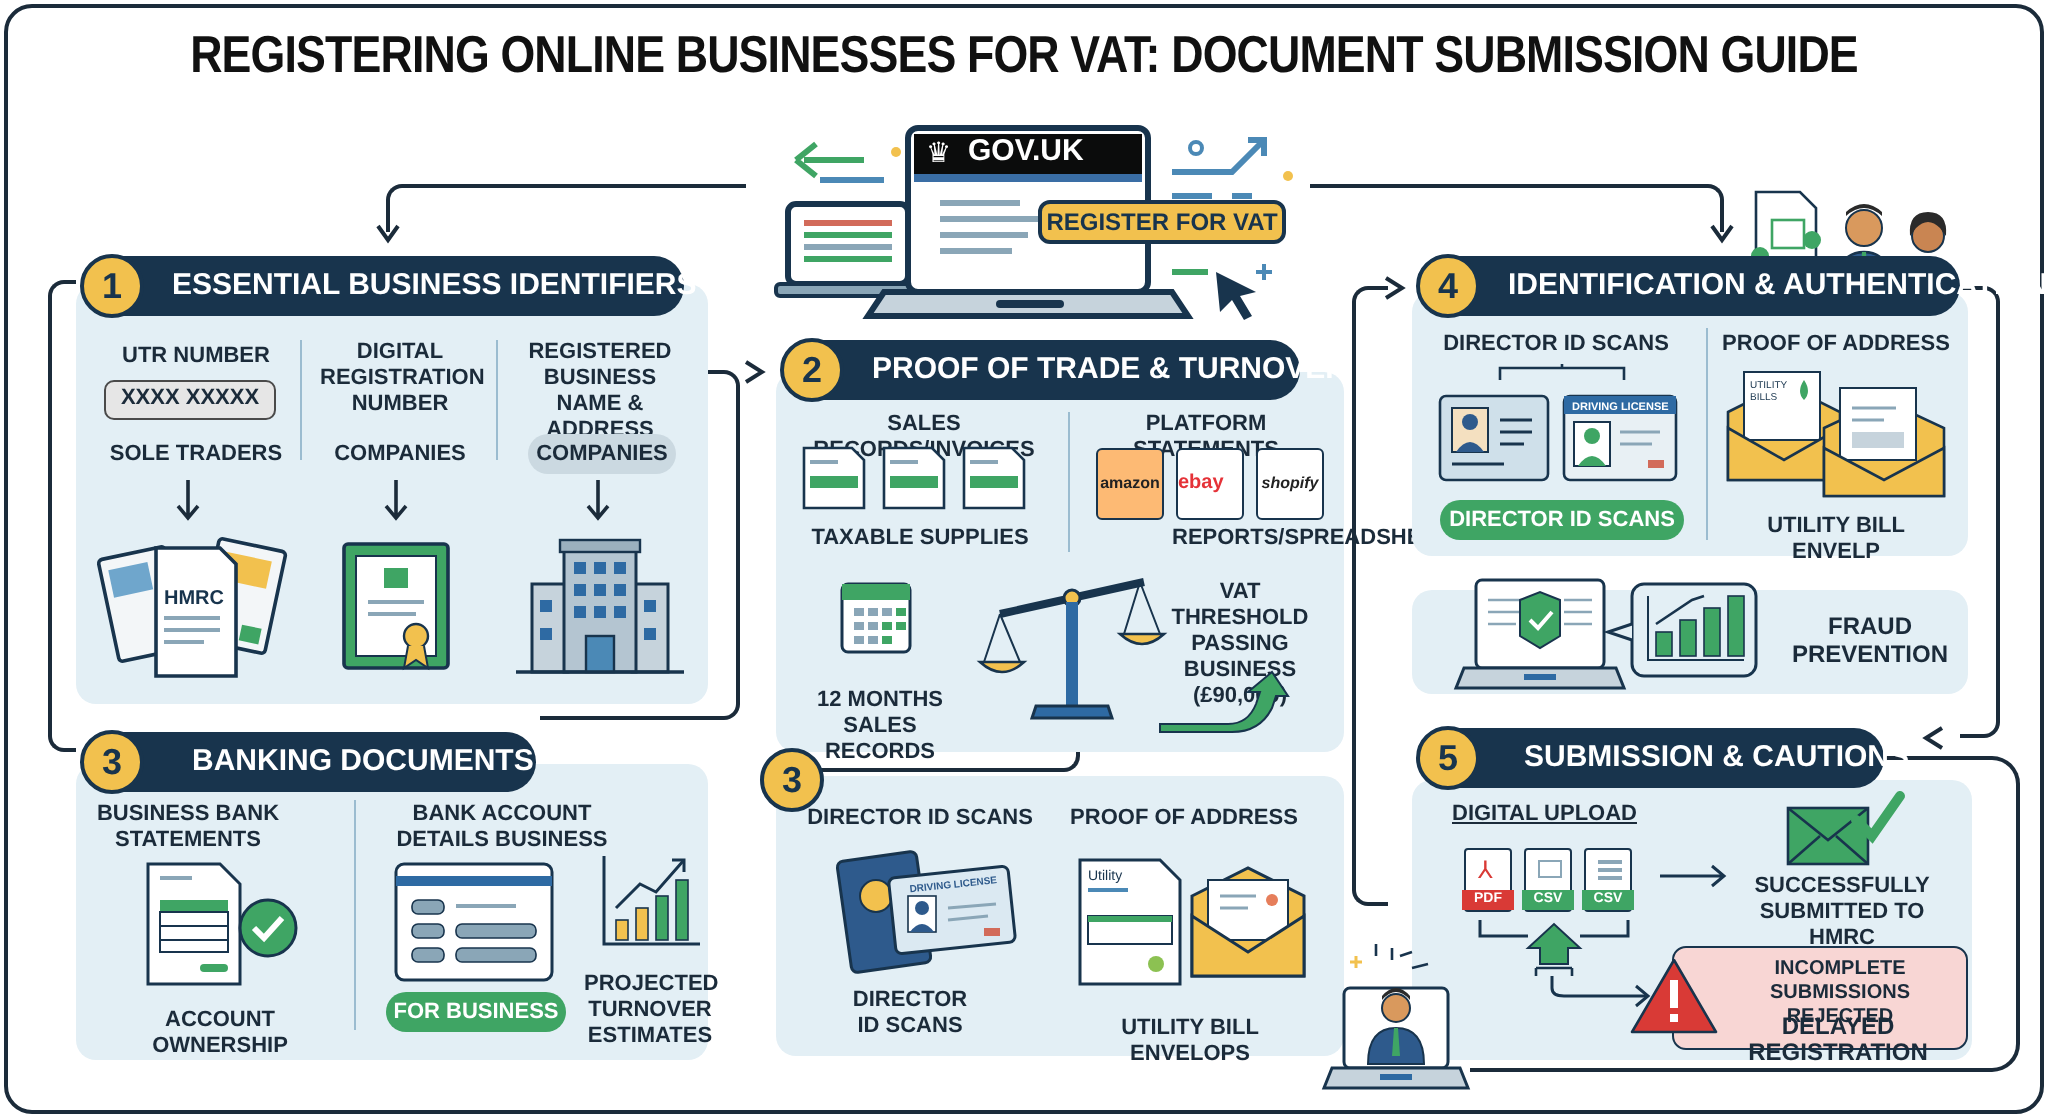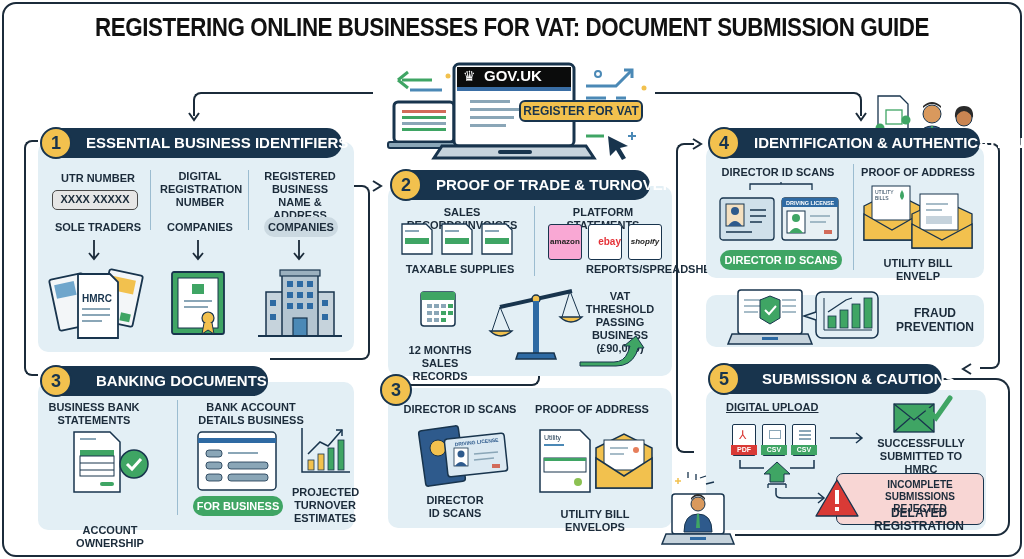--- a/index.html
+++ b/index.html
@@ -179,22 +179,22 @@
     </g>
   <g fill="#8aa6b7">
       <rect x="5" y="8" width="14" height="2"></rect>
       <rect x="45" y="8" width="14" height="2"></rect>
       <rect x="85" y="8" width="14" height="2"></rect>
     </g>
 </svg>
 <div class="lbl" style="left:400px; top:263px; width:120px;">TAXABLE SUPPLIES</div>
 <div class="vsep" style="left:534px; top:206px; height:70px;"></div>
 <div class="lbl" style="left:538px; top:206px; width:130px;">PLATFORM STATEMENTS</div>
-<div style="position:absolute; left:548px; top:224px; width:34px; height:36px; background:#f9a8d4; border:1.5px solid #18344d; border-radius:3px; font-size:8px; font-weight:700; color:#222; text-align:center; line-height:34px;">amazon</div>
-<div style="position:absolute; left:588px; top:224px; width:34px; height:36px; background:#fff; border:1.5px solid #18344d; border-radius:3px; font-size:10px; font-weight:700; color:#e53238; text-align:right; line-height:34px;">ebay</div>
+<div style="position:absolute; left:548px; top:224px; width:34px; height:36px; background:#fdba74; border:1.5px solid #18344d; border-radius:3px; font-size:8px; font-weight:700; color:#222; text-align:center; line-height:34px;">amazon</div>
+<div style="position:absolute; left:588px; top:224px; width:34px; height:36px; background:#fff; border:1.5px solid #18344d; border-radius:3px; font-size:10px; font-weight:700; color:#e53238; text-align:left; line-height:34px;">ebay</div>
 <div style="position:absolute; left:628px; top:224px; width:34px; height:36px; background:#fff; border:1.5px solid #18344d; border-radius:3px; font-size:8px; font-weight:700; font-style:italic; color:#222; text-align:center; line-height:34px;">shopify</div>
 <div class="lbl" style="left:538px; top:263px; width:130px;padding-left:48px;">REPORTS/SPREADSHEETS</div>
 
 <svg width="40" height="42" style="left:419px; top:288px;">
   <rect x="2" y="4" width="34" height="34" rx="3" fill="#fff" stroke="#18344d" stroke-width="1.5"></rect>
   <rect x="2" y="4" width="34" height="8" fill="#3fa564"></rect>
   <g fill="#8aa6b7">
       <rect x="8" y="16" width="5" height="4"></rect>
       <rect x="15" y="16" width="5" height="4"></rect>
       <rect x="22" y="16" width="5" height="4"></rect>
@@ -234,21 +234,21 @@
 <svg width="90" height="66" style="left:72px; top:430px;">
   <path d="M2 2 L38 2 L48 12 L48 62 L2 62 Z" fill="#fff" stroke="#18344d" stroke-width="1.5"></path>
   <rect x="8" y="8" width="16" height="2" fill="#8aa6b7"></rect>
   <rect x="8" y="20" width="34" height="6" fill="#3fa564"></rect>
   <rect x="8" y="26" width="34" height="20" fill="none" stroke="#18344d" stroke-width="1"></rect>
   <path d="M8 33 L42 33 M8 40 L42 40" stroke="#18344d" stroke-width="1"></path>
   <rect x="28" y="52" width="14" height="4" rx="2" fill="#3fa564"></rect>
   <circle cx="62" cy="34" r="14" fill="#3fa564" stroke="#18344d" stroke-width="1.5"></circle>
   <path d="M55 34 L60 39 L69 29" stroke="#fff" stroke-width="3" fill="none"></path>
 </svg>
-<div class="lbl" style="left:48px; top:504px; width:124px;margin-top:20px;">ACCOUNT OWNERSHIP</div>
+<div class="lbl" style="left:48px; top:504px; width:124px;">ACCOUNT OWNERSHIP</div>
 <div class="vsep" style="left:177px; top:400px; height:115px;"></div>
 <div class="lbl" style="left:184px; top:401px; width:134px;">BANK ACCOUNT DETAILS BUSINESS</div>
 <svg width="84" height="62" style="left:196px; top:430px;">
   <rect x="2" y="2" width="78" height="58" rx="4" fill="#fff" stroke="#18344d" stroke-width="1.5"></rect>
   <rect x="2" y="8" width="78" height="5" fill="#2e6aa3"></rect>
   <g fill="#8aa6b7" stroke="#18344d" stroke-width="0.8">
       <rect x="10" y="20" width="16" height="7" rx="3"></rect>
       <rect x="10" y="32" width="16" height="7" rx="3"></rect>
       <rect x="10" y="44" width="16" height="7" rx="3"></rect>
       <rect x="32" y="32" width="40" height="7" rx="3"></rect>

